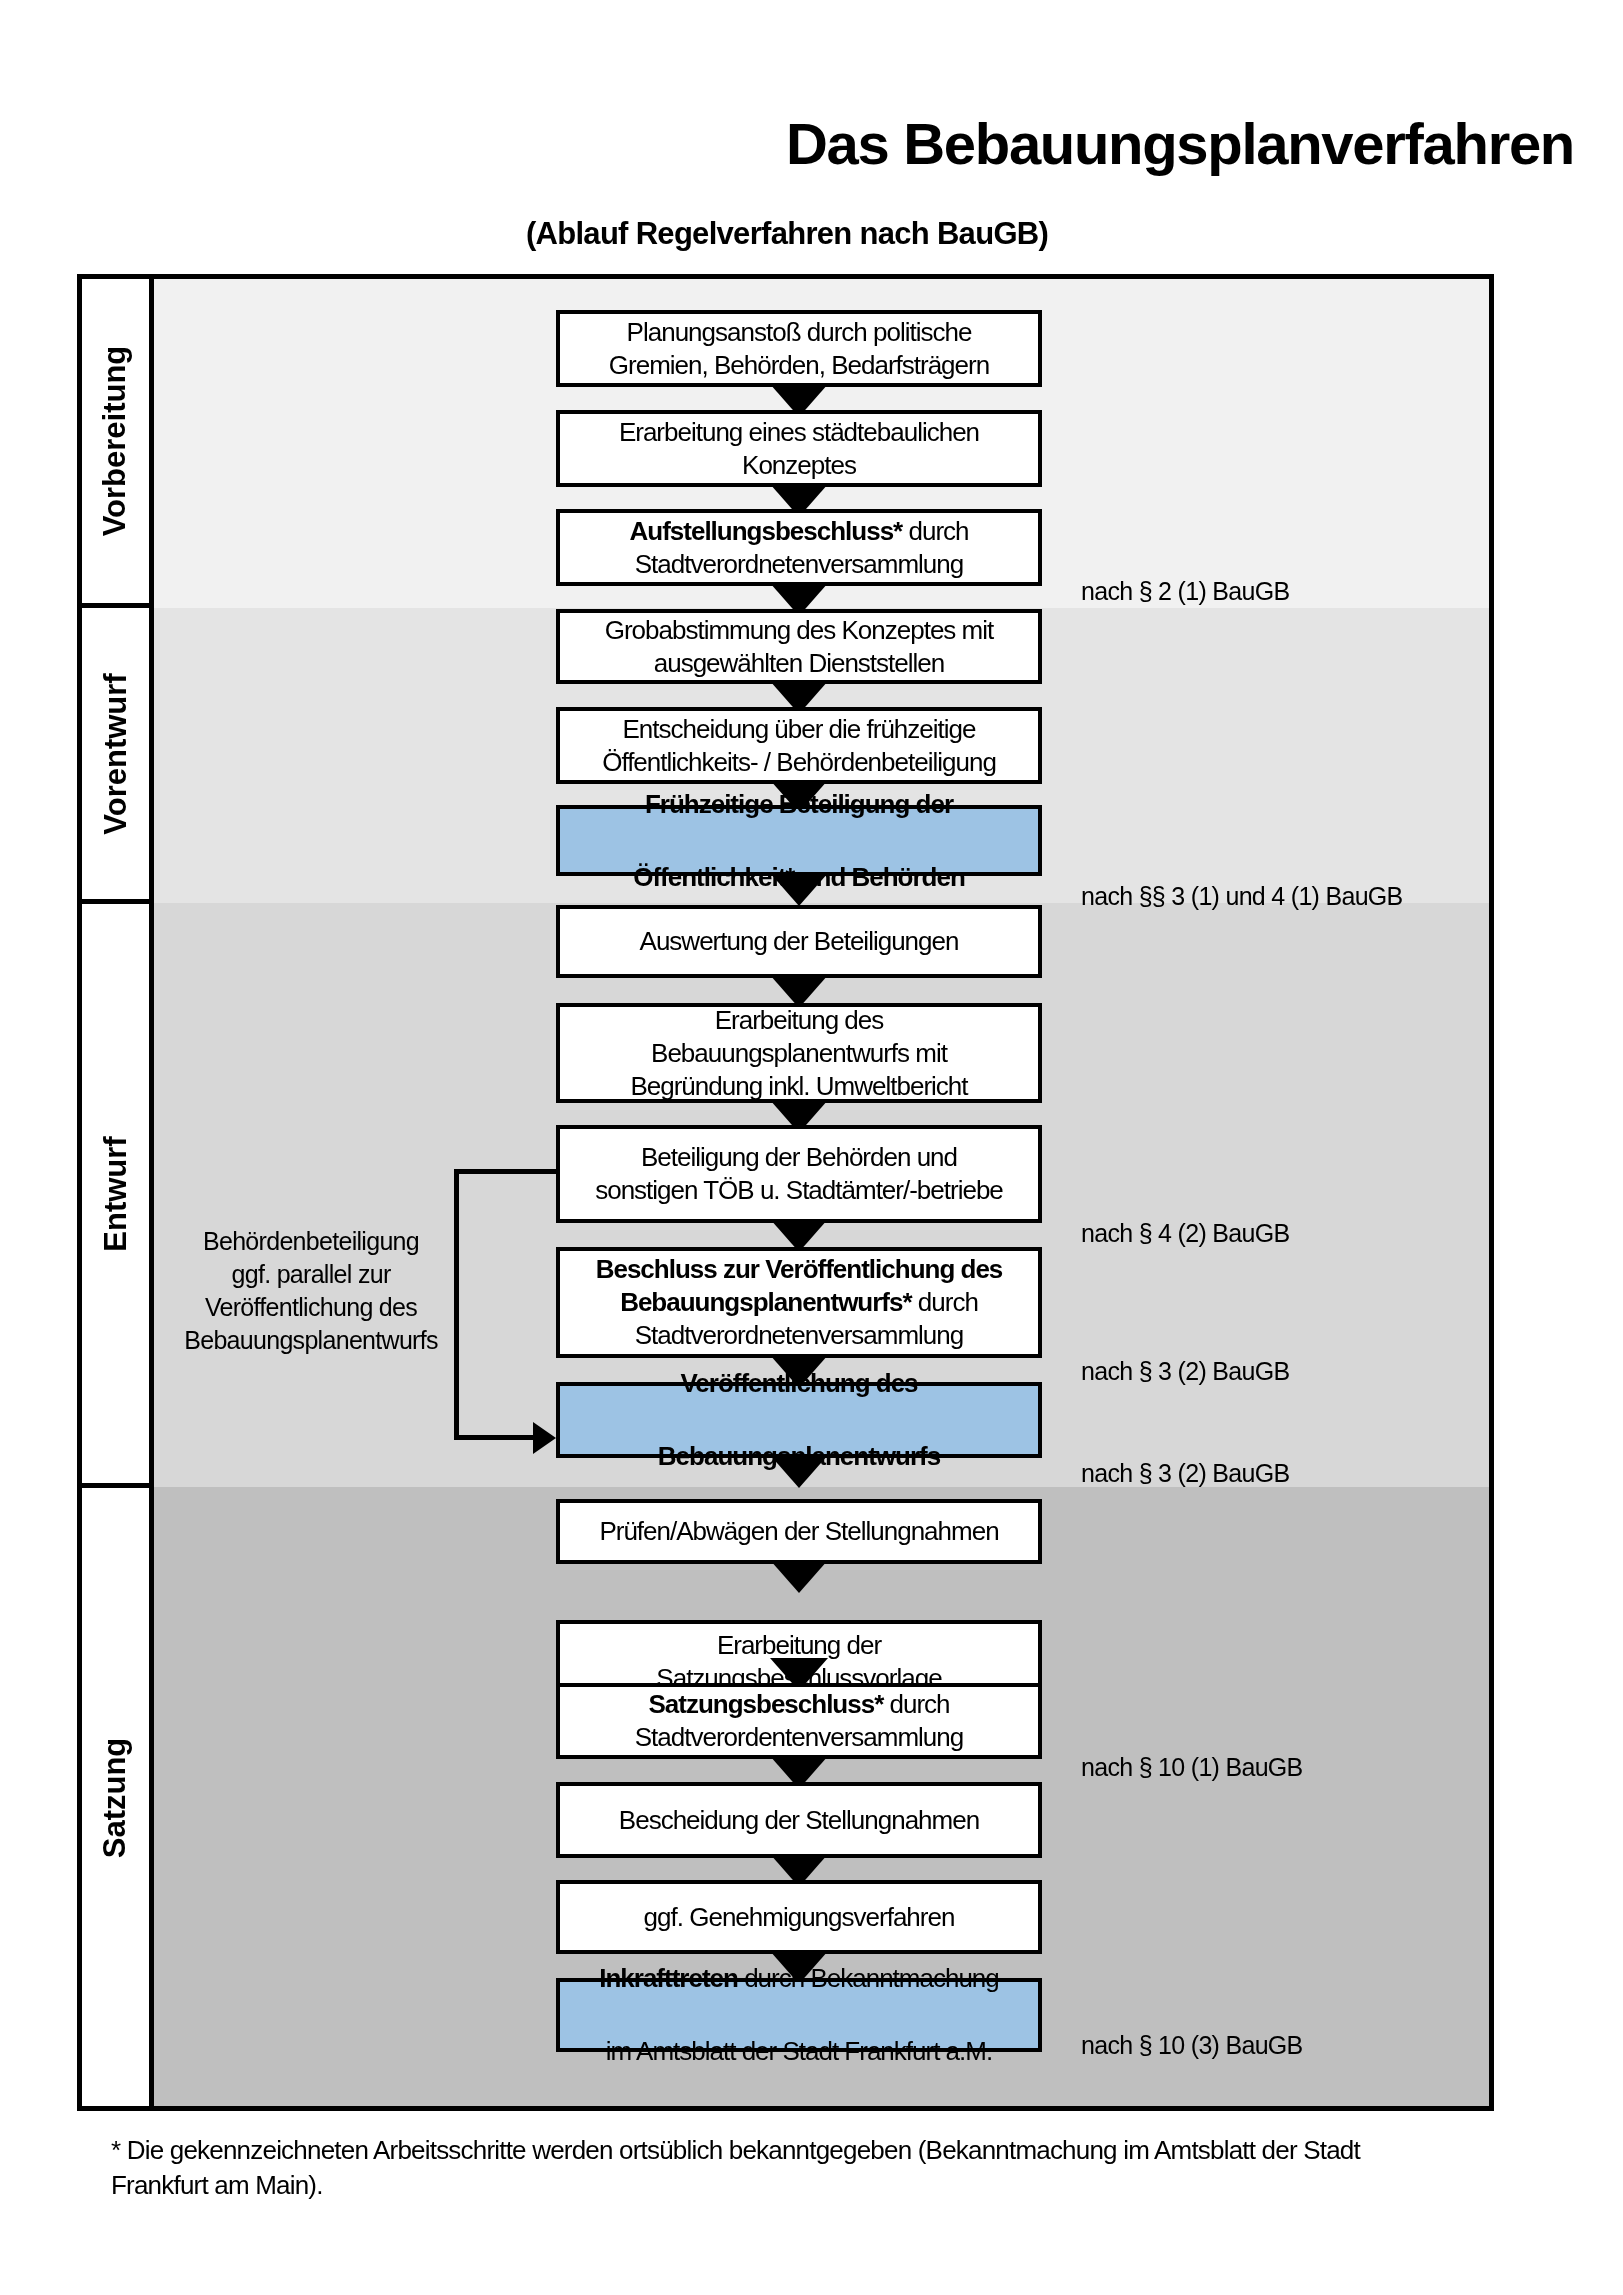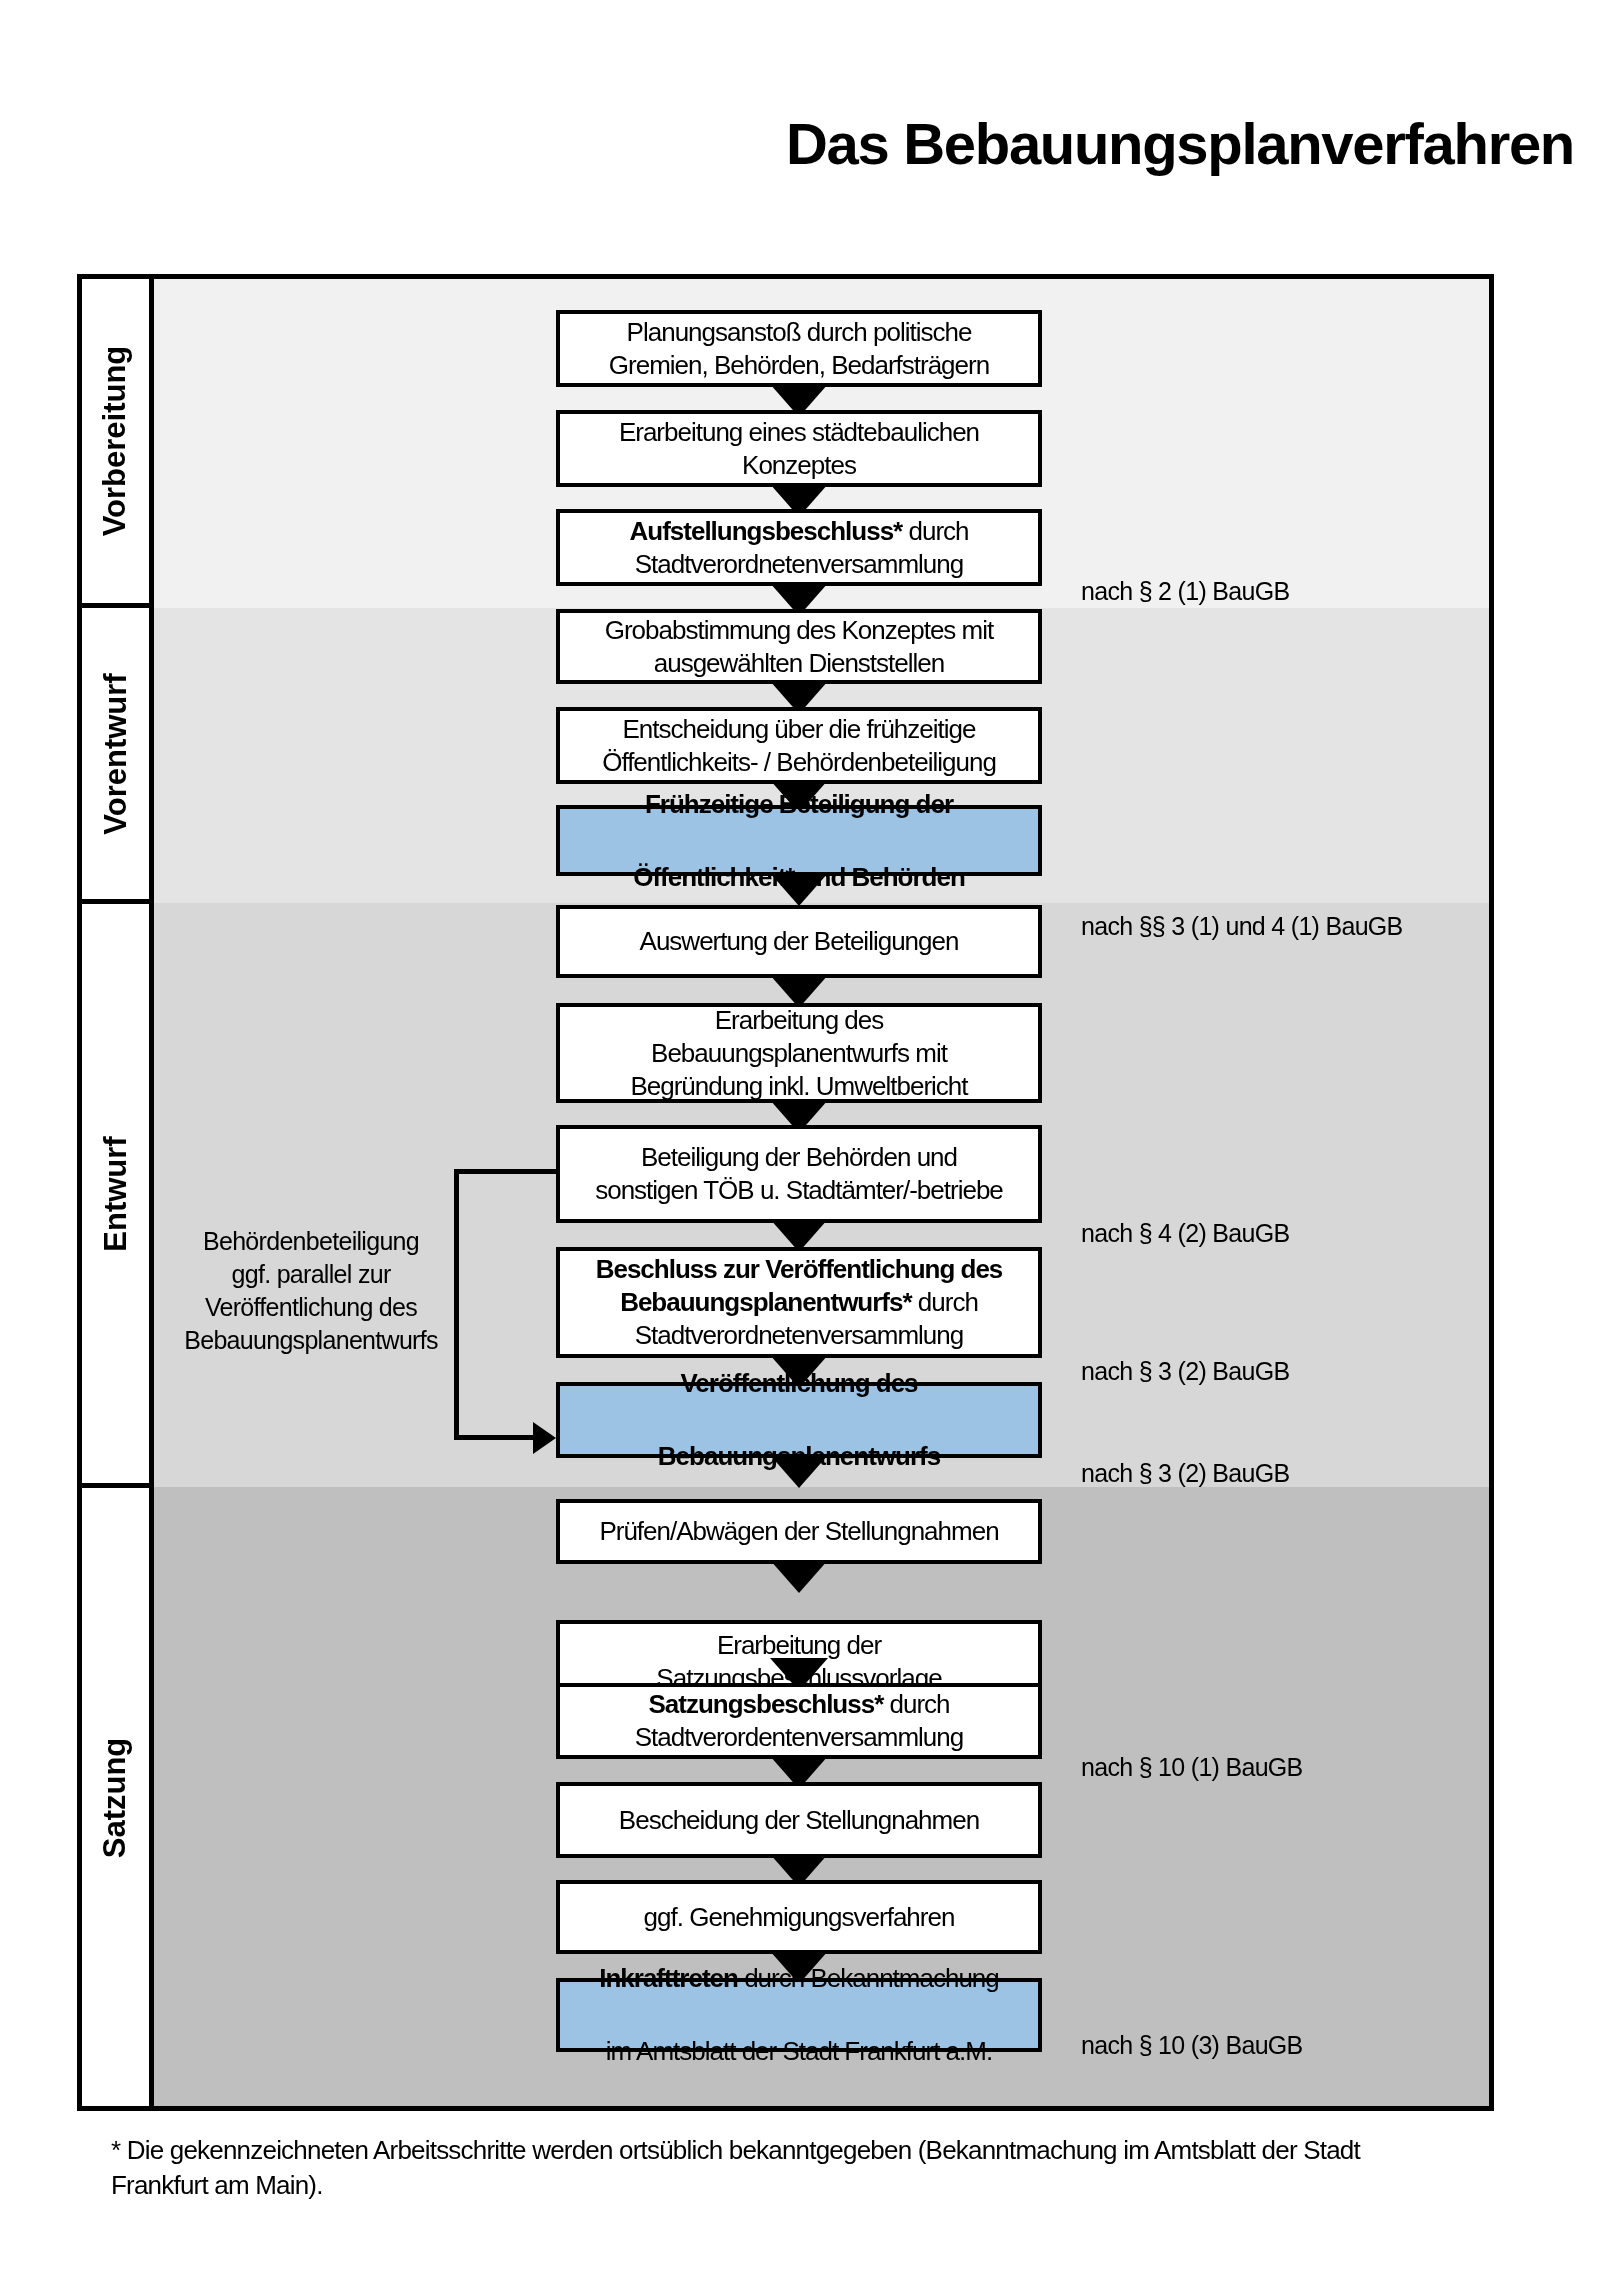--- a/index.html
+++ b/index.html
@@ -70,20 +70,21 @@
     position:absolute;left:111px;top:2133px;width:1479px;
     font-size:26px;line-height:35px;letter-spacing:-0.8px;
   }
 </style>
 </head>
 <body>
 
 <div class="page">
 
   <div class="title-wrap"><span class="title">Das Bebauungsplanverfahren</span></div>
+  <div class="subtitle-wrap"><span class="subtitle">(Ablauf Regelverfahren nach BauGB)</span></div>
 
   <div class="frame">
     <div class="band band-1"></div>
     <div class="band band-2"></div>
     <div class="band band-3"></div>
     <div class="band band-4"></div>
     <div class="labelcol">
       <div class="cell cell-1">
         <span class="phase-label">Vorbereitung</span>
       </div>
@@ -128,21 +129,21 @@
     <div><span>Entscheidung über die frühzeitige</span></div>
     <div><span>Öffentlichkeits- / Behördenbeteiligung</span></div>
   </div>
   <div class="arrow" style="top:780px"></div>
 
   <div class="box highlight" style="top:805px;height:71px">
     <div><span class="b">Frühzeitige Beteiligung der</span></div>
     <div><span class="b">Öffentlichkeit* und Behörden</span></div>
   </div>
   <div class="arrow" style="top:873px"></div>
-  <div class="annotation" style="top:884px">nach §§ 3 (1) und 4 (1) BauGB</div>
+  <div class="annotation" style="top:854px">nach §§ 3 (1) und 4 (1) BauGB</div>
 
   <div class="box" style="top:905px;height:73px">
     <div><span>Auswertung der Beteiligungen</span></div>
   </div>
   <div class="arrow" style="top:975px"></div>
 
   <div class="box" style="top:1003px;height:100px">
     <div><span>Erarbeitung des</span></div>
     <div><span>Bebauungsplanentwurfs mit</span></div>
     <div><span>Begründung inkl. Umweltbericht</span></div>

